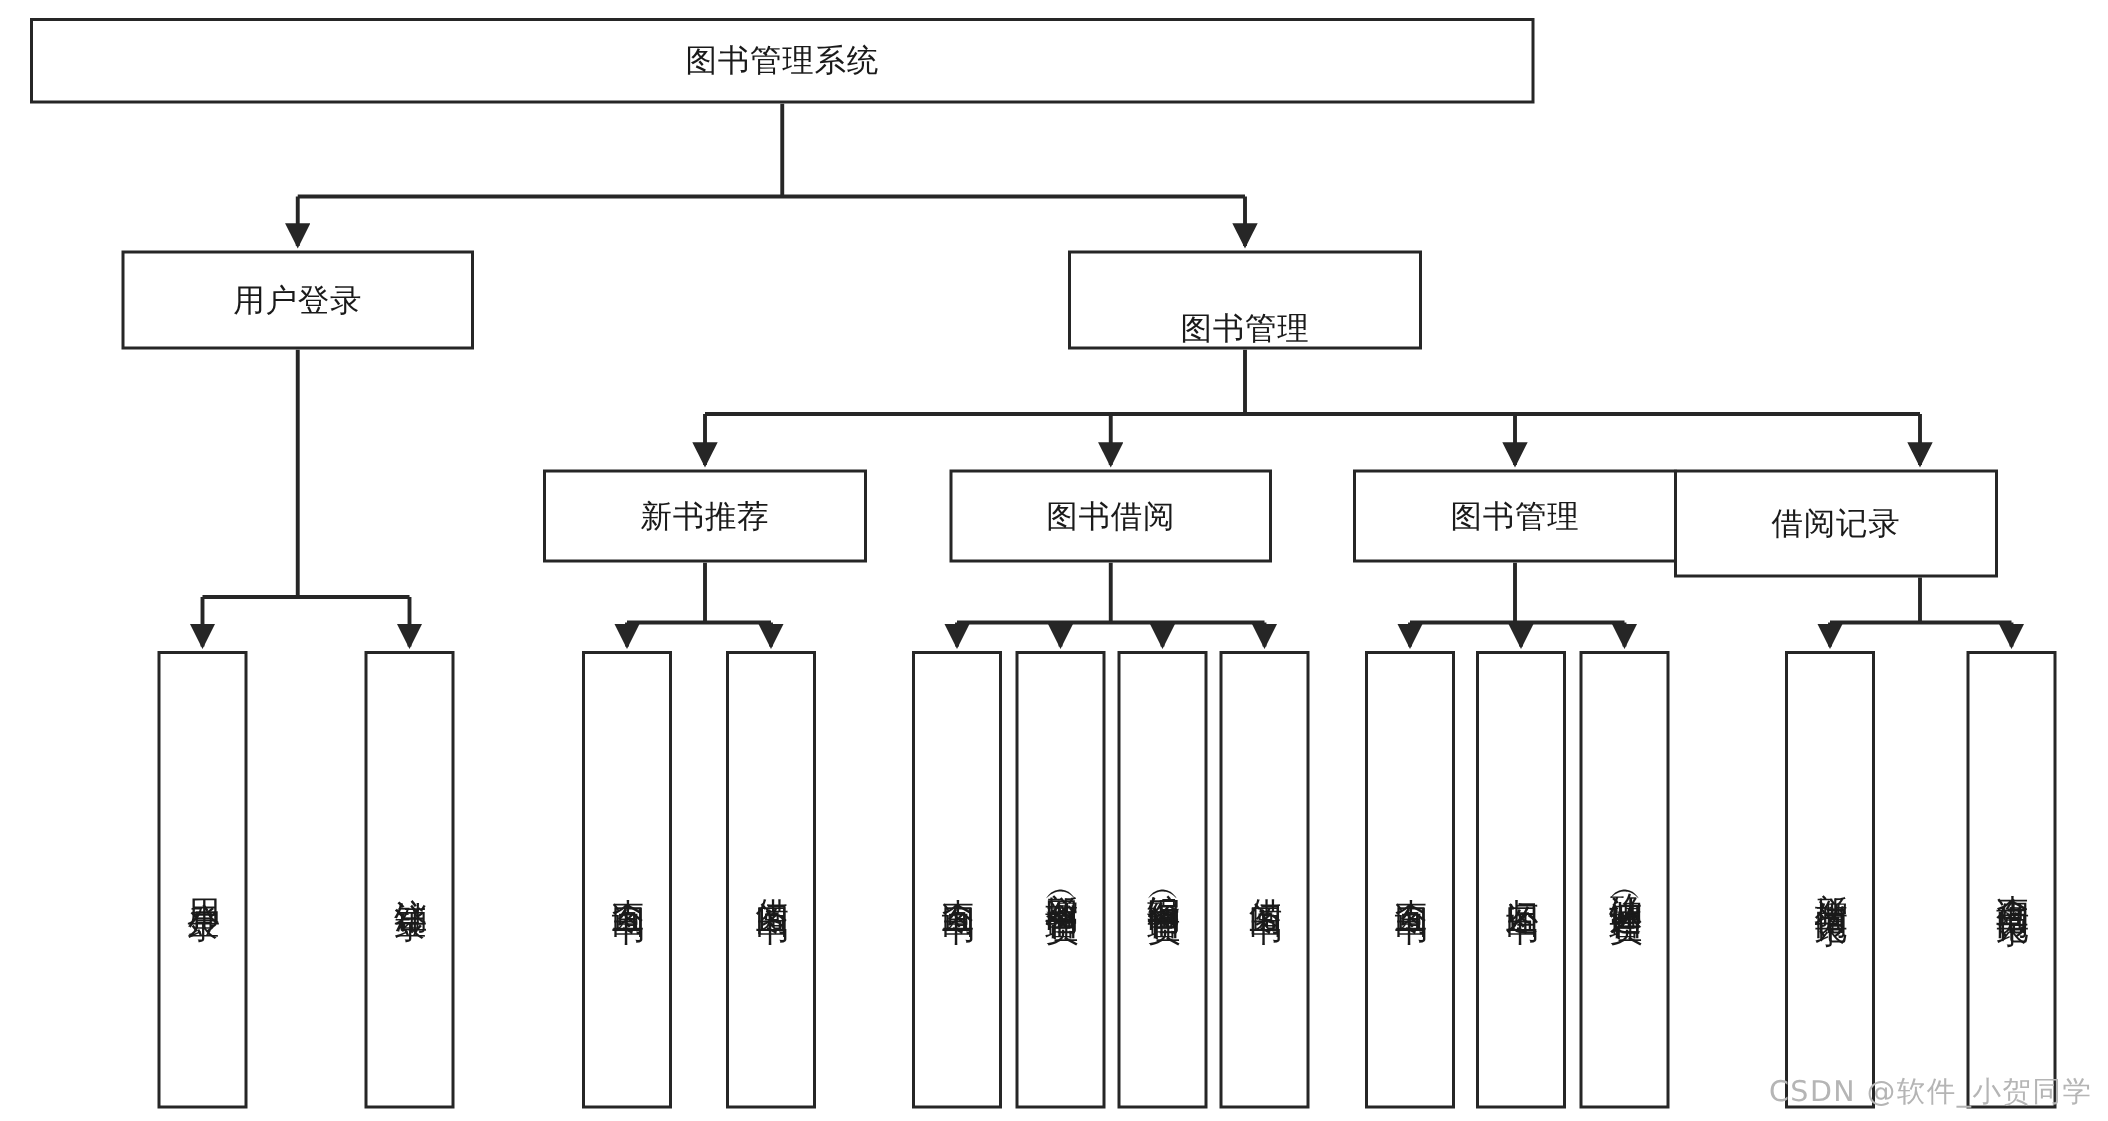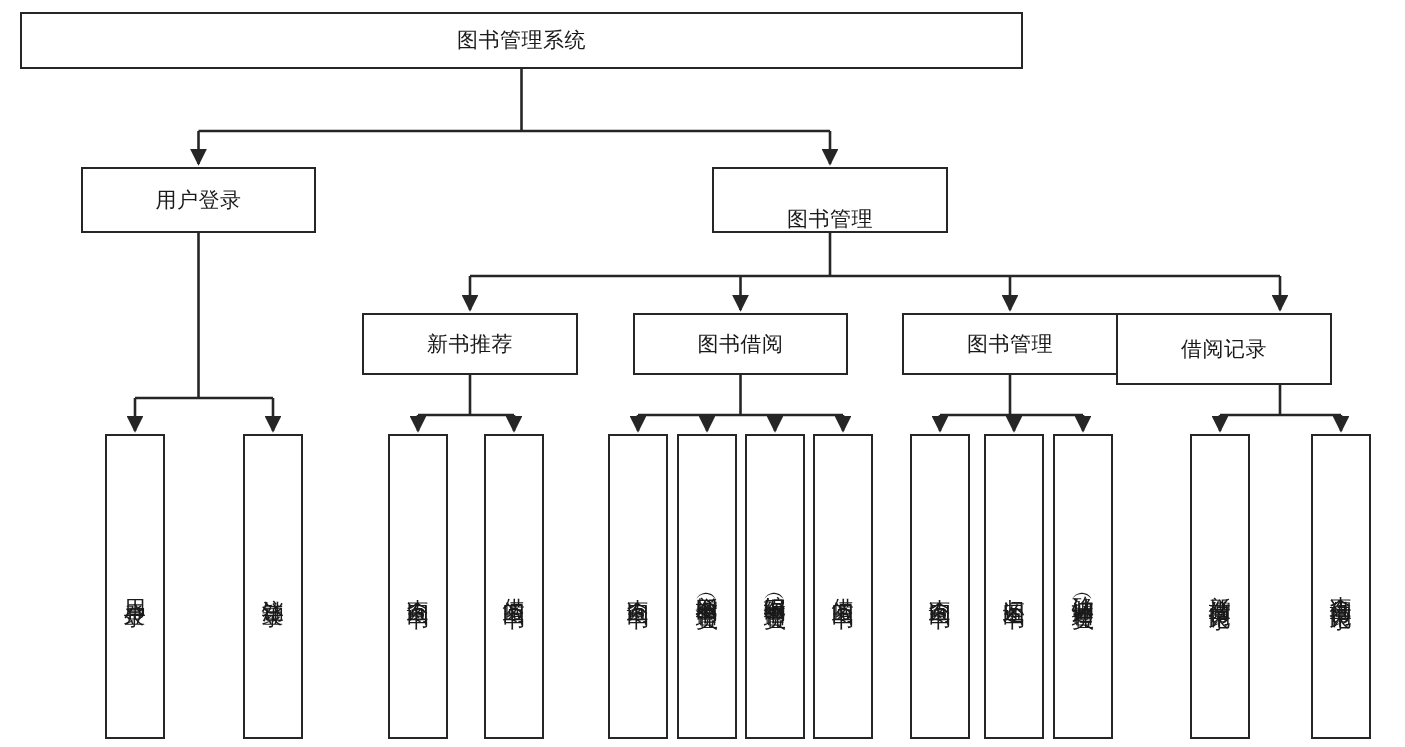--- a/index.html
+++ b/index.html
@@ -164,13 +164,14 @@
         <span class="label">确认归还（管理员）</span>
       </div>
       <div class="node vertical" style="left: 1190px; top: 434px; width: 60px; height: 305px;">
         <span class="label">新增借阅记录</span>
       </div>
       <div class="node vertical" style="left: 1311px; top: 434px; width: 60px; height: 305px;">
         <span class="label">查询借阅记录</span>
       </div>
     </div>
 
+  <div class="watermark">CSDN @软件_小贺同学</div>
 </div>
 
 </body></html>

